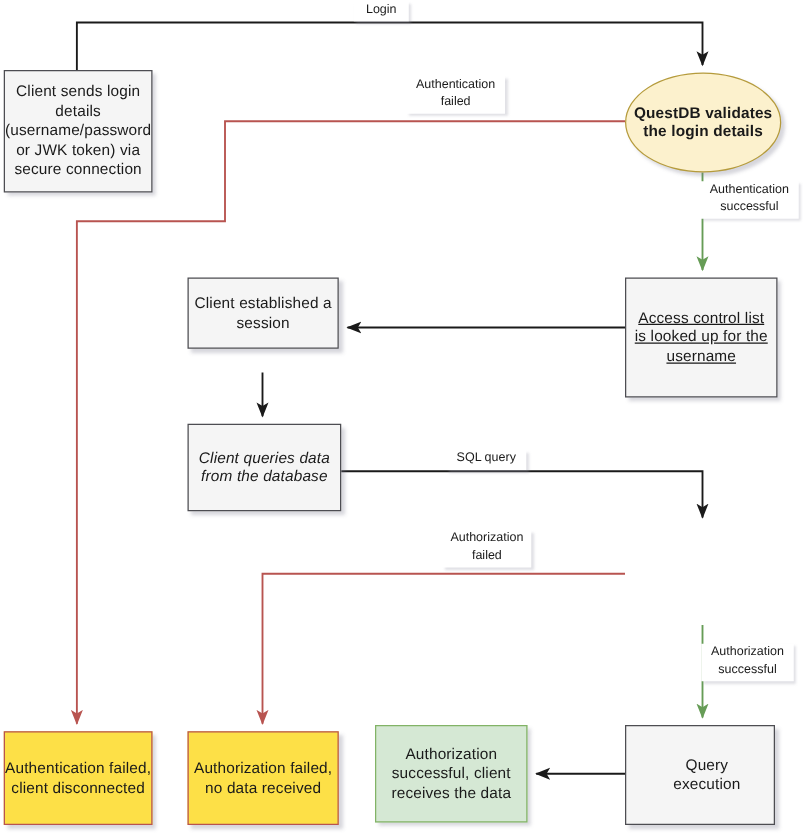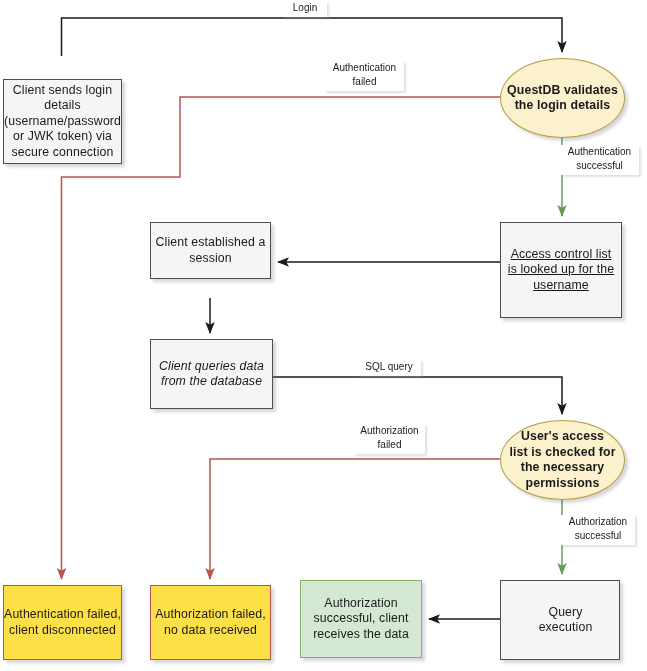--- a/index.html
+++ b/index.html
@@ -104,21 +104,21 @@
 
     <path d="M271,377 L562,377 L562,414" fill="none" stroke="#1a1a1a" stroke-width="1.5" marker-end="url(#arrow-dark)"></path>
 
     <path d="M500,459 L210,459 L210,579" fill="none" stroke="#b85450" stroke-width="1.5" marker-end="url(#arrow-red)"></path>
 
     <path d="M562,500 L562,574" fill="none" stroke="#669c56" stroke-width="1.5" marker-end="url(#arrow-green)"></path>
 
     <path d="M500,619 L429,619" fill="none" stroke="#1a1a1a" stroke-width="1.5" marker-end="url(#arrow-dark)"></path>
   </svg>
 
-  <div class="node node-rect" style="left:3px; top:56px; width:119px; height:85px;margin-top:23px;">
+  <div class="node node-rect" style="left:3px; top:56px; width:119px; height:98px;">
     <span style="white-space: pre;">Client sends login
 details
 (username/password
 or JWK token) via
 secure connection</span>
   </div>
 
   <div class="node node-ellipse" style="left:500px; top:58px; width:125px; height:80px;">
     <span style="white-space: pre;">QuestDB validates
 the login details</span>
@@ -133,26 +133,20 @@
   <div class="node node-rect" style="left:150px; top:222px; width:121px; height:57px;">
     <span style="white-space: pre;">Client established a
 session</span>
   </div>
 
   <div class="node node-rect" style="left:150px; top:339px; width:123px; height:70px;font-style:italic;">
     <span style="white-space: pre;">Client queries data
 from the database</span>
   </div>
 
-  <div class="node node-ellipse" style="left:500px; top:420px; width:125px; height:80px;">
-    <span style="white-space: pre;">User's access
-list is checked for
-the necessary
-permissions</span>
-  </div>
 
   <div class="node node-fail" style="left:3px; top:585px; width:119px; height:75px;">
     <span style="white-space: pre;">Authentication failed,
 client disconnected</span>
   </div>
 
   <div class="node node-fail" style="left:150px; top:585px; width:121px; height:75px;">
     <span style="white-space: pre;">Authorization failed,
 no data received</span>
   </div>

